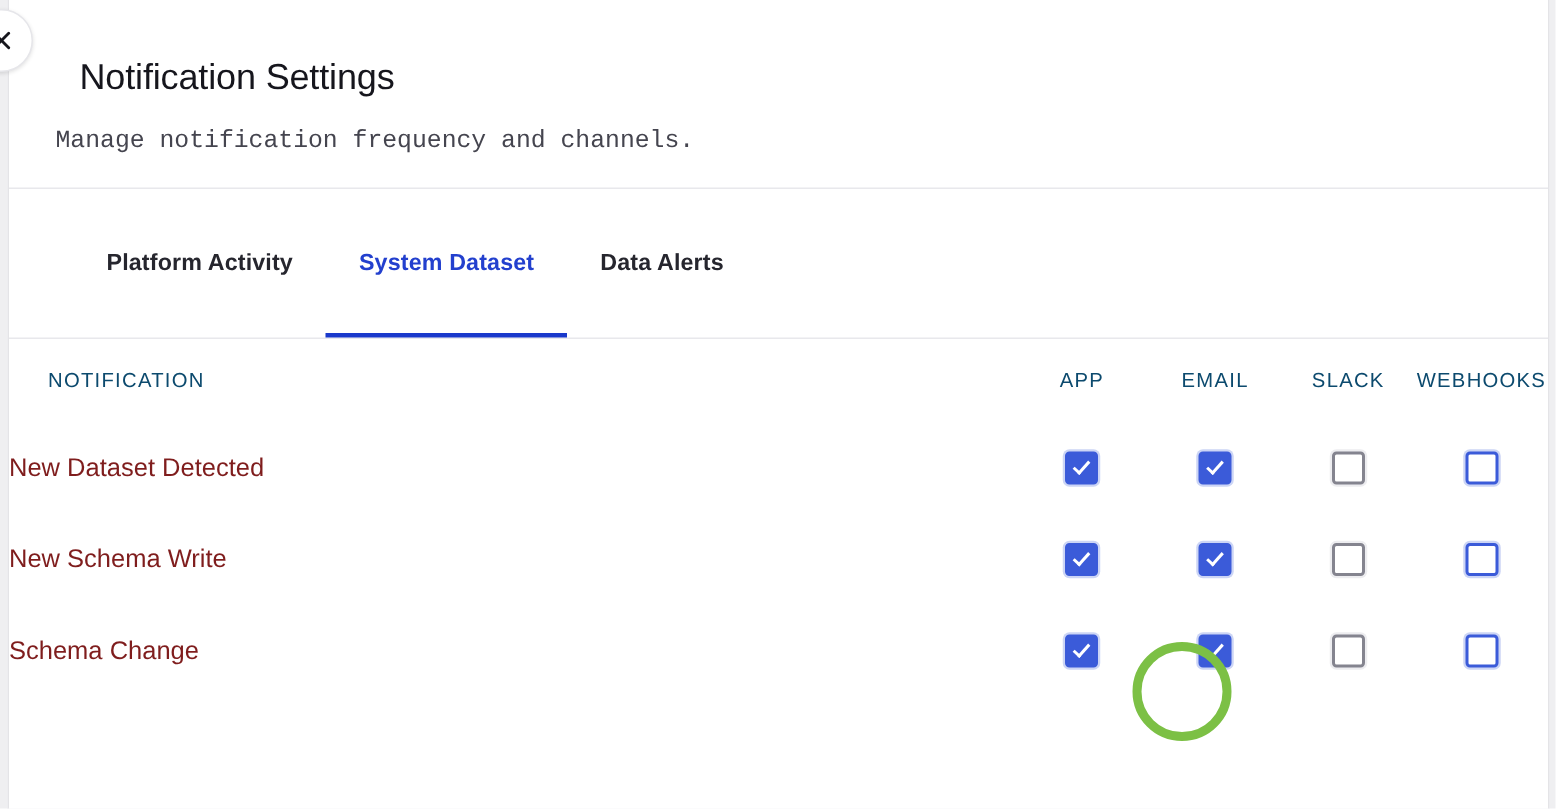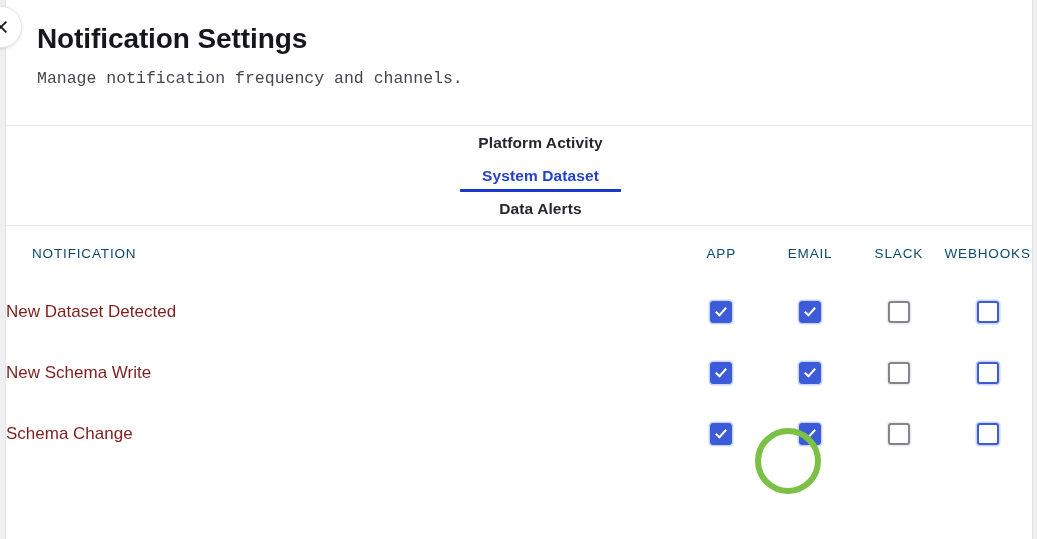--- a/index.html
+++ b/index.html
@@ -54,26 +54,26 @@
   }
   .close-btn svg { display: block; }
 
   
   .header {
     padding: 22px 0 0 31px;
     height: 125px;
     box-sizing: border-box;
   }
   .page-title {
-    font-size: 28px;
-    font-weight: 700;
+    font-size: 24px;
+    font-weight: 400;
     color: #16161d;
     letter-spacing: -0.1px;
     line-height: 1.2;
-    margin: 0;
+    margin: 16px;
   }
   .page-subtitle {
     font-size: 16.5px;
     font-weight: 400;
     color: #45454f;
     margin: 12px 0 0 0;
     line-height: 1.3;
     font-family: Liberation Mono, monospace;
   }
 
@@ -84,21 +84,20 @@
   }
 
   
   .tabbar {
     position: relative;
     height: 99px;
     display: flex;
     align-items: center;
     padding-left: 43px;
     box-sizing: border-box;
-    flex-direction: column;
   }
   .tab {
     position: relative;
     height: 100%;
     display: flex;
     align-items: center;
     padding: 0 22px;
     font-size: 15.5px;
     font-weight: 700;
     color: #26262e;

